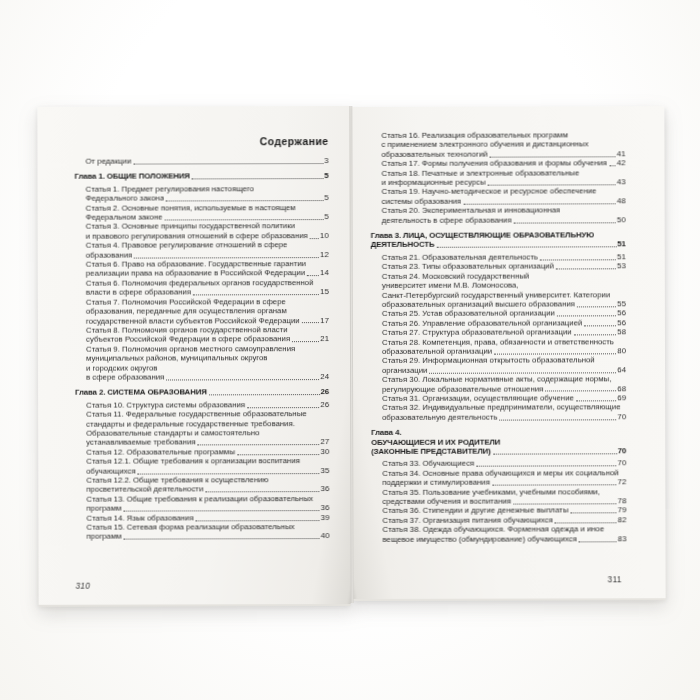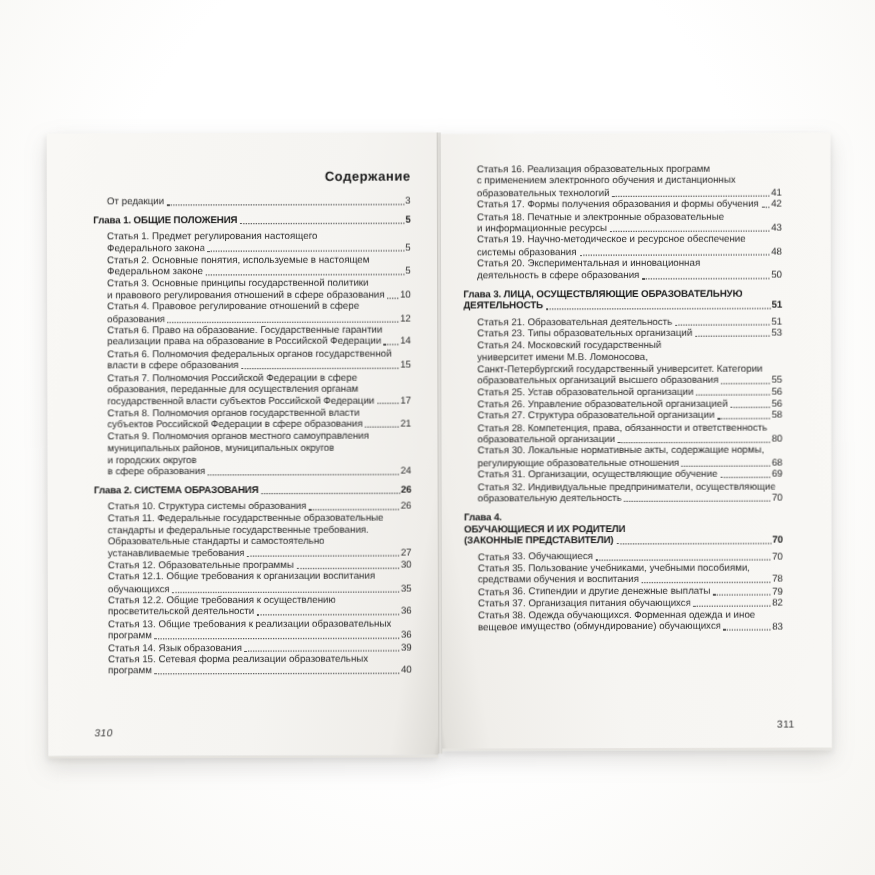--- a/index.html
+++ b/index.html
@@ -65,21 +65,21 @@
     border-bottom:1px dotted #555;
     margin:0 1px 1.5px 2px;
     height:1px;
   }
   .pg{flex:none;}
   .folio{
     position:absolute;bottom:14px;
     font-size:8.2px;color:#3a3a3a;letter-spacing:0.3px;
   }
   .folio-left{left:37px;font-style:italic;}
-  .folio-right{right:30px;}
+  .folio-right{right:44px;}
 </style>
 </head>
 <body>
 
 <div class="scene">
   <div class="book">
 
     <div class="page page-left">
       <div class="page-title">Содержание</div>
       <div class="toc" id="toc-left">
@@ -404,20 +404,30 @@
               <span class="txt">Статья 28. Компетенция, права, обязанности и ответственность</span>
             </div>
             <div class="line">
               <span class="txt">образовательной организации</span>
               <span class="leader"></span>
               <span class="pg">80</span>
             </div>
           </div>
           <div class="entry article">
             <div class="line">
+              <span class="txt">Статья 29. Информационная открытость образовательной</span>
+            </div>
+            <div class="line">
+              <span class="txt">организации</span>
+              <span class="leader"></span>
+              <span class="pg">64</span>
+            </div>
+          </div>
+          <div class="entry article">
+            <div class="line">
               <span class="txt">Статья 30. Локальные нормативные акты, содержащие нормы,</span>
             </div>
             <div class="line">
               <span class="txt">регулирующие образовательные отношения</span>
               <span class="leader"></span>
               <span class="pg">68</span>
             </div>
           </div>
           <div class="entry article">
             <div class="line">
@@ -447,20 +457,30 @@
               <span class="txt">(ЗАКОННЫЕ ПРЕДСТАВИТЕЛИ)</span>
               <span class="leader"></span>
               <span class="pg">70</span>
             </div>
           </div>
           <div class="entry article">
             <div class="line">
               <span class="txt">Статья 33. Обучающиеся</span>
               <span class="leader"></span>
               <span class="pg">70</span>
+            </div>
+          </div>
+          <div class="entry article">
+            <div class="line">
+              <span class="txt">Статья 34. Основные права обучающихся и меры их социальной</span>
+            </div>
+            <div class="line">
+              <span class="txt">поддержки и стимулирования</span>
+              <span class="leader"></span>
+              <span class="pg">72</span>
             </div>
           </div>
           <div class="entry article">
             <div class="line">
               <span class="txt">Статья 35. Пользование учебниками, учебными пособиями,</span>
             </div>
             <div class="line">
               <span class="txt">средствами обучения и воспитания</span>
               <span class="leader"></span>
               <span class="pg">78</span>

